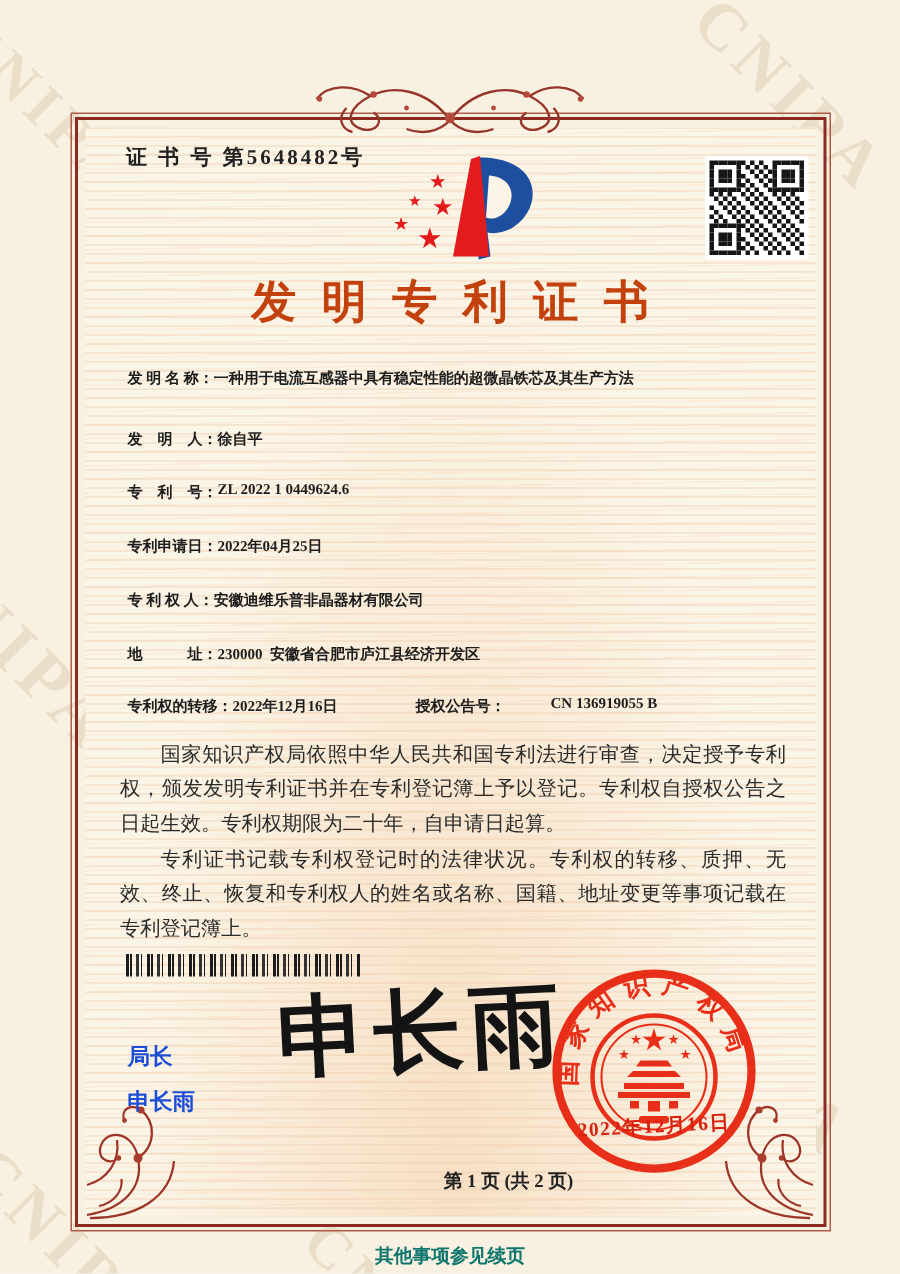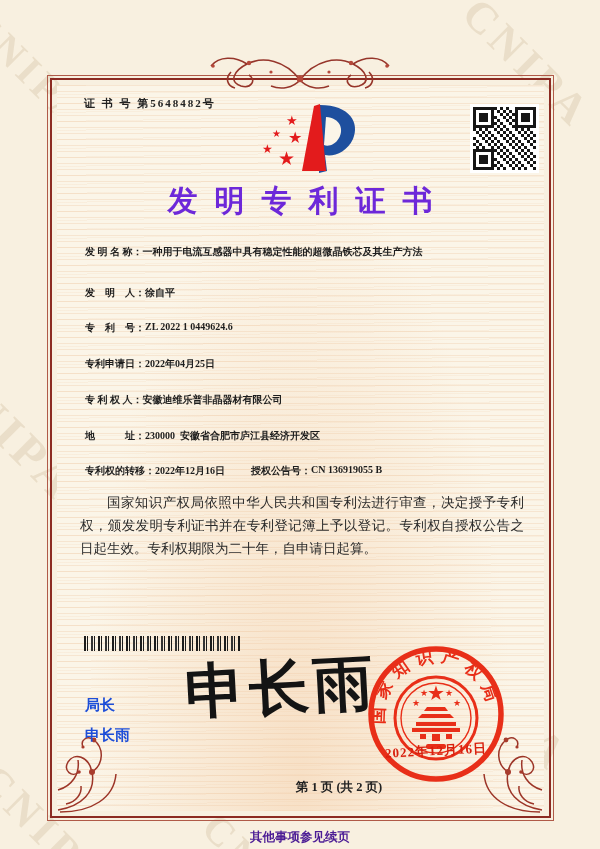--- a/index.html
+++ b/index.html
@@ -29,41 +29,41 @@
     position:absolute;left:5px;top:5px;right:5px;bottom:5px;
     background:
       radial-gradient(ellipse at 50% 96%, rgba(243,203,164,0.5), rgba(243,203,164,0) 62%),
       repeating-linear-gradient(180deg, rgba(236,192,152,0.30) 0 1px, rgba(0,0,0,0) 1px 6px),
       repeating-linear-gradient(179deg, rgba(240,205,170,0.18) 0 1px, rgba(0,0,0,0) 1px 9px),
       #fbf5e8;
   }
   .ornament-top{position:absolute;left:205px;top:50px;z-index:4;}
   .ornament-corner{position:absolute;z-index:4;}
   
-  .cert-no{position:absolute;left:84px;top:96px;z-index:5;font-size:11px;letter-spacing:2px;font-weight:600;}
+  .cert-no{position:absolute;left:84px;top:96px;z-index:5;font-size:14px;letter-spacing:2px;font-weight:600;}
   .logo{position:absolute;left:240px;top:97px;z-index:5;}
   .qr{
     position:absolute;left:470px;top:104px;z-index:5;
     display:grid;grid-template-columns:repeat(21,3px);grid-auto-rows:3px;
     background:#fff;padding:3px;
   }
   .qr i{display:block;}
   .qr i.on{background:#161616;}
   .title{
     position:absolute;left:0;top:181px;width:100%;z-index:5;
     text-align:center;font-size:30px;font-weight:700;
-    letter-spacing:17px;text-indent:17px;color:#6d28d9;
+    letter-spacing:17px;text-indent:17px;color:#c2410c;
   }
   
   .row{position:absolute;left:85px;z-index:5;display:flex;font-size:10px;font-weight:600;color:#1d1d1d;}
   .row .lab{white-space:pre;}
   .row .val{white-space:pre;}
   .r1{top:245px;} .r2{top:286px;} .r3{top:321px;justify-content:space-between;} .r4{top:357px;}
   .r5{top:393px;} .r6{top:429px;} .r7{top:464px;}
-  .pair2{margin-left:26px;display:flex;}
+  .pair2{margin-left:52px;display:flex;gap:30px;}
   
   .legal{
     position:absolute;left:80px;top:491px;width:444px;z-index:5;
     font-size:13.5px;line-height:1.72;font-weight:500;color:#2a2a2a;
     text-align:justify;
   }
   .legal p{margin:0;text-indent:2em;}
   
   .barcode{
     position:absolute;left:84px;top:636px;width:156px;height:15px;z-index:5;
@@ -77,21 +77,21 @@
     font-size:60px;font-weight:700;color:#141414;letter-spacing:4px;
     transform:rotate(-3deg);
   }
   .seal{position:absolute;left:364px;top:642px;z-index:5;opacity:0.95;}
   .seal-date{
     position:absolute;left:364px;top:742px;width:144px;z-index:7;
     text-align:center;font-size:13px;font-weight:700;color:#d8200e;
     letter-spacing:1px;transform:rotate(-3deg);white-space:nowrap;
   }
   .page-ind{position:absolute;left:0;top:779px;width:100%;text-align:center;z-index:5;font-size:12.5px;font-weight:600;padding-left:39px;}
-  .cont-note{position:absolute;left:0;top:829px;width:100%;text-align:center;z-index:5;font-size:12.5px;font-weight:600;color:#4c1d95;}
+  .cont-note{position:absolute;left:0;top:829px;width:100%;text-align:center;z-index:5;font-size:12.5px;font-weight:600;color:#0f766e;}
 </style>
 </head>
 <body>
 
 <span class="wm" style="left:-8px;top:0;font-size:40px;">CNIPA</span>
 <span class="wm" style="left:488px;top:-12px;font-size:44px;">CNIPA</span>
 <span class="wm" style="left:150px;top:116px;font-size:38px;color:rgba(188,158,118,0.15);">CNIPA</span>
 <span class="wm" style="left:398px;top:236px;font-size:40px;color:rgba(188,158,118,0.17);">CNIPA</span>
 <span class="wm" style="left:-34px;top:350px;font-size:48px;">CNIPA</span>
 <span class="wm" style="left:150px;top:516px;font-size:40px;color:rgba(188,158,118,0.16);">CNIPA</span>
@@ -642,20 +642,21 @@
   <span class="lab">专利权的转移：</span>
   <span class="val">2022年12月16日</span>
   <span class="pair2">
     <span class="lab">授权公告号：</span>
     <span class="val">CN 136919055 B</span>
   </span>
 </div>
 
 <div class="legal">
   <p>国家知识产权局依照中华人民共和国专利法进行审查，决定授予专利权，颁发发明专利证书并在专利登记簿上予以登记。专利权自授权公告之日起生效。专利权期限为二十年，自申请日起算。</p>
+  <p>专利证书记载专利权登记时的法律状况。专利权的转移、质押、无效、终止、恢复和专利权人的姓名或名称、国籍、地址变更等事项记载在专利登记簿上。</p>
 </div>
 
 <div class="barcode"></div>
 
 <div class="director">
   <div>局长</div>
   <div>申长雨</div>
 </div>
 <div class="signature">申长雨</div>
 

